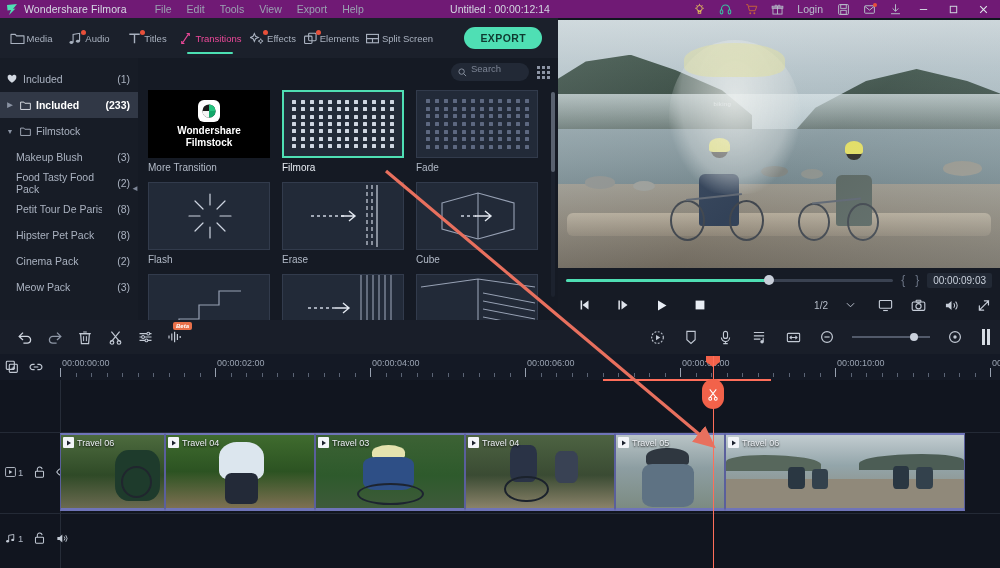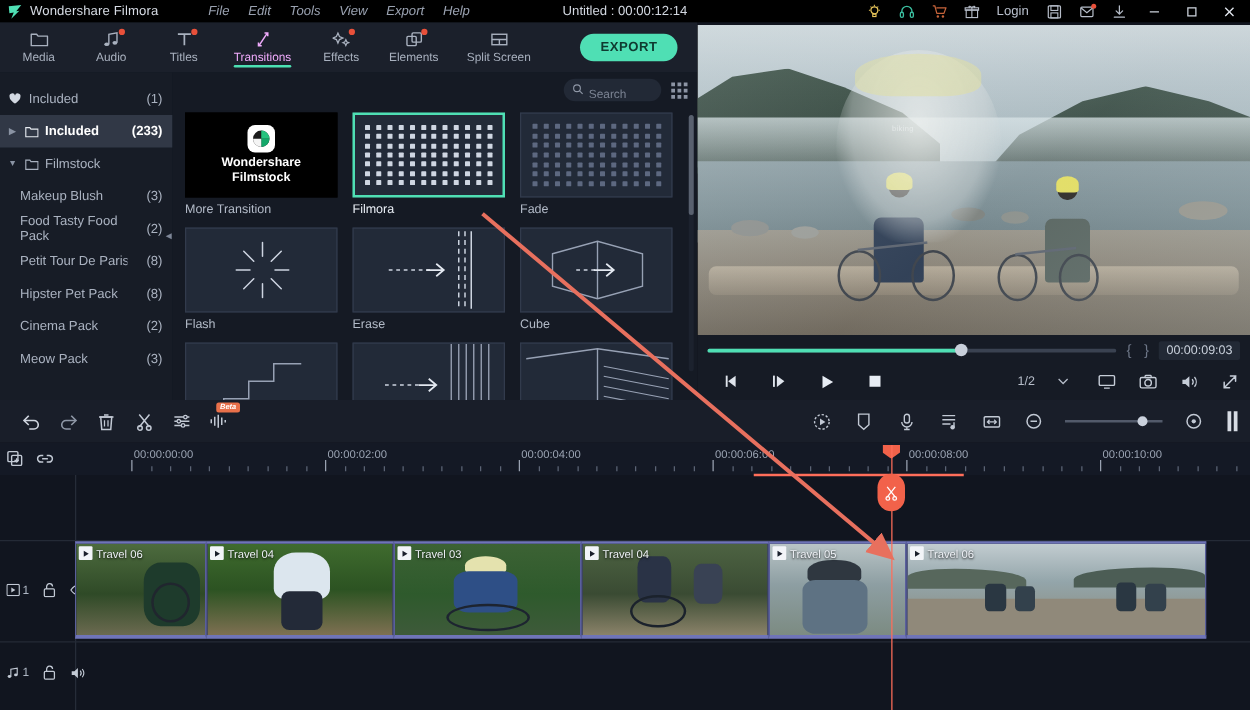--- a/index.html
+++ b/index.html
@@ -9,27 +9,27 @@
     font-family: "Liberation Sans", sans-serif;
     overflow: hidden;
     color: #c3c9d4;
     -webkit-font-smoothing: antialiased;
   }
   .app { position: relative; width: 1000px; height: 568px; }
 
   
   .titlebar {
     position: absolute; top: 0; left: 0; width: 1000px; height: 18px;
-    background: #000000; display: flex; align-items: center;
+    background: #701a75; display: flex; align-items: center;
     font-size: 10px; color: #b8bfcc;
   }
   .logo-mark { width: 13px; height: 13px; margin: 0 5px 0 6px; position: relative; }
   .logo-mark svg { display:block; }
   .app-title { font-size: 10.5px; color: #d6dbe4; letter-spacing: .1px; }
-  .menu { display: flex; margin-left: 40px; gap: 15px; font-style: italic; }
+  .menu { display: flex; margin-left: 28px; gap: 15px; }
   .menu span { font-size: 10.5px; color: #9aa2b1; cursor: default; }
   .proj-title {
     position: absolute; left: 0; right: 0; text-align: center;
     font-size: 10.5px; color: #d2d7e0; pointer-events: none;
   }
   .tb-right {
     margin-left: auto; display: flex; align-items: center; gap: 0px; padding-right: 2px;
   }
   .tb-ico {
     width: 26px; height: 18px; display: flex; align-items: center; justify-content: center;
@@ -41,27 +41,27 @@
     background: #e8503a; top: 3px; right: 5px;
   }
   .winbtn { width: 30px; height: 18px; display:flex; align-items:center; justify-content:center; cursor:pointer; }
 
   
   .navbar {
     position: absolute; top: 18px; left: 0; width: 558px; height: 40px;
     background: #1b202b; display: flex; align-items: center; padding-left: 2px;
   }
   .navtab {
-    width: 58px; height: 40px; display: flex; flex-direction: column;
+    width: 58px; height: 40px; display: flex; flex-direction: row;
     align-items: center; justify-content: center; gap: 2px;
     cursor: pointer; position: relative; color: #a9b1bf;
   }
   .navtab .ni { height: 15px; display:flex; align-items:center; justify-content:center; position: relative;}
   .navtab .nl { font-size: 9.5px; white-space: nowrap; }
-  .navtab.active { color: #f0abfc; }
+  .navtab.active { color: #ec4899; }
   .navtab.active:after {
     content: ""; position: absolute; bottom: 4px; left: 50%; transform: translateX(-50%);
     width: 46px; height: 2px; background: #4ce0b3; border-radius: 1px;
   }
   .navtab .nbadge {
     position: absolute; width: 5px; height: 5px; border-radius: 50%;
     background: #e8503a; top: -1px; right: -3px;
   }
   .navtab.wide { width: 68px; }
   .export-btn {
@@ -91,21 +91,21 @@
   }
 
   
   .lib {
     position: absolute; top: 58px; left: 138px; width: 420px; height: 262px;
     background: #151a24;
   }
   .lib-head { height: 28px; display: flex; align-items: center; justify-content: flex-end; padding-right: 8px; gap: 8px; }
   .search-box {
     width: 78px; height: 18px; background: #222936; border-radius: 9px;
-    display: flex; align-items: flex-end; padding: 0 7px; gap: 4px;
+    display: flex; align-items: flex-start; padding: 0 7px; gap: 4px;
   }
   .search-box input {
     background: transparent; border: none; outline: none; color: #b9c0cd;
     font-size: 9.5px; width: 100%; font-family: "Liberation Sans", sans-serif;
   }
   .search-box input::placeholder { color: #7c8494; }
   .grid-toggle { display: grid; grid-template-columns: repeat(3, 3px); gap: 2px; cursor: pointer; }
   .grid-toggle i { width: 3px; height: 3px; background: #8c94a4; display: block; }
   .lib-body {
     position: absolute; top: 28px; left: 0; width: 420px; height: 234px;
@@ -174,21 +174,21 @@
   .zoom-knob { position: absolute; left: 74%; top: -3px; width: 8px; height: 8px; border-radius: 50%; background: #cad1dc; }
   .render-bar { display:flex; gap:2px; margin-left:8px; cursor:pointer;}
   .render-bar i { width:3px; height:16px; background:#d7dce4; display:block;}
 
   
   .ruler {
     position: absolute; top: 354px; left: 0; width: 1000px; height: 26px;
     background: #141925;
   }
   .ruler-left { position:absolute; left:0; top:0; width:60px; height:26px; display:flex; align-items:center; gap:10px; padding-left:5px;}
-  .ruler-ticks { position: absolute; left: 60px; top: 0; right: 0; height: 26px; margin-left: 45px; }
+  .ruler-ticks { position: absolute; left: 60px; top: 0; right: 0; height: 26px; }
   .tlabel-r { position: absolute; top: 4px; font-size: 9px; color: #9aa3b2; transform: translateX(2px); }
   .tick { position: absolute; bottom: 3px; width: 1px; background: #5b6475; }
   .tick.major { height: 9px; background: #99a2b1; }
   .tick.minor { height: 4px; }
 
   
   .tracks { position: absolute; top: 380px; left: 0; width: 1000px; height: 188px; background: #11151f; }
   .track-head {
     position: absolute; left: 0; width: 60px; display: flex; align-items: center;
     gap: 11px; padding-left: 5px; font-size: 9.5px; color: #aeb6c3;

